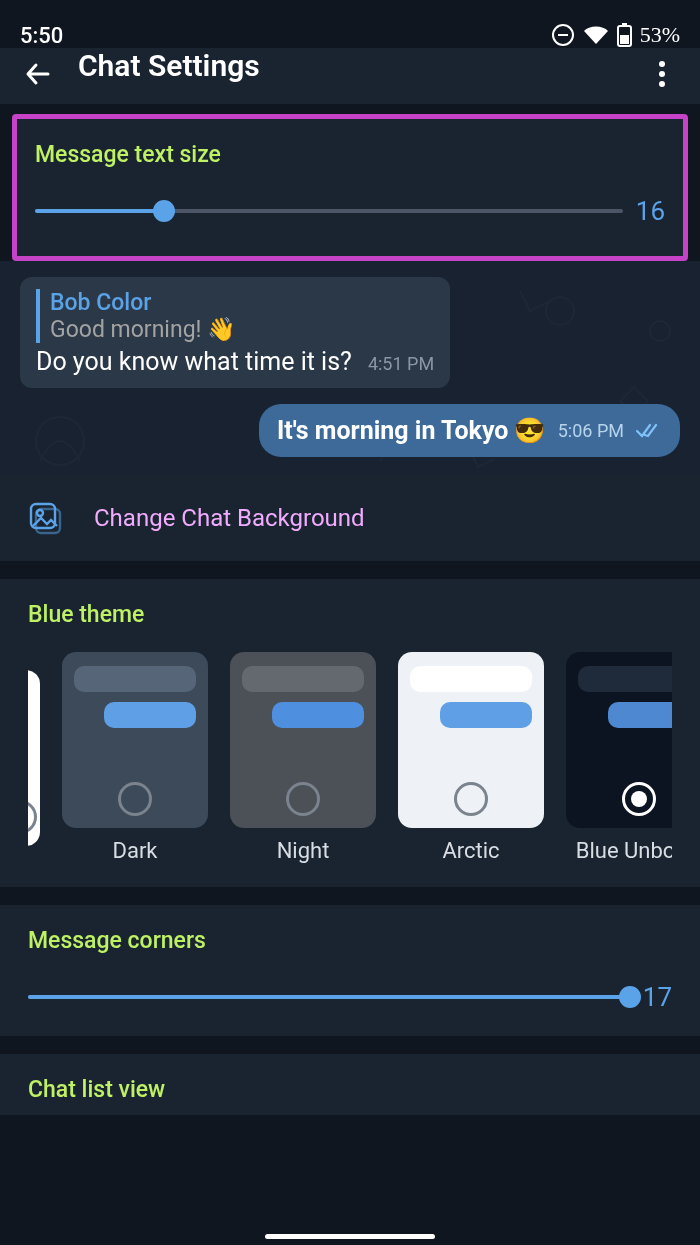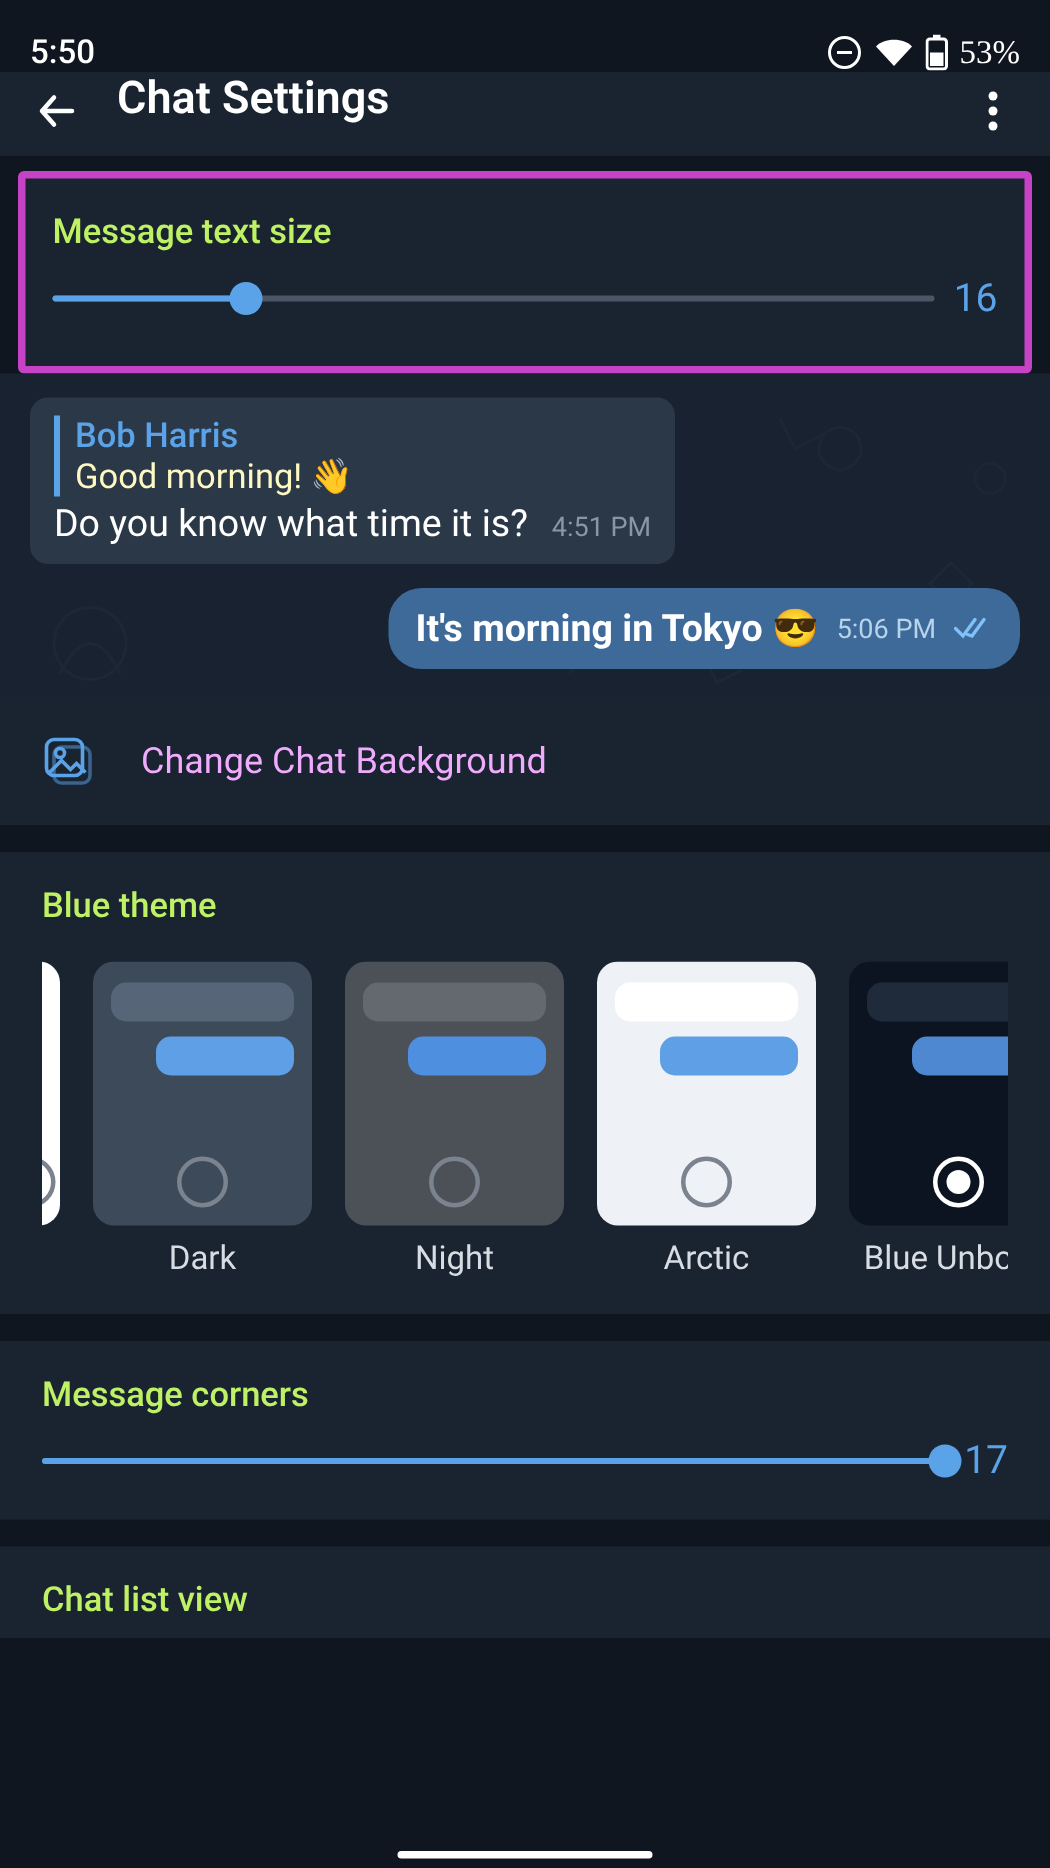--- a/index.html
+++ b/index.html
@@ -30,21 +30,21 @@
   .back-btn { width: 52px; height: 52px; display:flex;align-items:center;justify-content:center; }
   .app-title { font-size: 30px; font-weight: 600; margin-left: 14px; color:#fff; flex:1; }
   .menu-btn { width:52px;height:52px;display:flex;align-items:center;justify-content:center; }
   .section {
     background: #1a2431;
     padding: 22px 28px 24px 28px;
     margin-bottom: 18px;
   }
   .section.no-bottom { padding-bottom: 12px; }
   .section-title { color: #bef264; font-size: 23px; font-weight: 500; }
-  .slider-row { display:flex; align-items:center; margin-top: 16px; gap: 6px; }
+  .slider-row { display:flex; align-items:center; margin-top: 28px; gap: 6px; }
   .slider-track {
     flex: 1; height: 4px; background: #4a5565; border-radius: 2px; position: relative;
   }
   .slider-fill {
     position:absolute; left:0; top:0; bottom:0; background:#5aa3e8; border-radius:2px;
   }
   .slider-thumb {
     position:absolute; top:50%; width:22px; height:22px; border-radius:50%;
     background:#5aa3e8; transform:translate(-50%,-50%);
   }
@@ -68,41 +68,41 @@
     position:absolute; inset:0; opacity:0.07; pointer-events:none;
   }
   .bubble-in {
     background:#2b3847; border-radius: 12px; padding: 12px 16px;
     max-width: 440px; position:relative; z-index:1;
   }
   .reply-bar {
     border-left: 4px solid #5aa3e8; padding-left: 10px; margin-bottom: 4px;
   }
   .reply-name { color:#5aa3e8; font-size:23px; font-weight:500; }
-  .reply-text { color:#fef9c3; font-size:23px; }
+  .reply-text { color:#a3a3a3; font-size:23px; }
   .bubble-text { color:#fff; font-size:25px; margin-top:6px; }
   .bubble-time { color:#8a96a5; font-size:18px; margin-left:12px; }
   .row-in { display:flex; align-items:flex-end; gap:10px; }
   .bubble-out-wrap { display:flex; justify-content:flex-end; margin-top:16px; position:relative; z-index:1; }
   .bubble-out {
     background:#3d6a99; border-radius: 22px; padding: 12px 18px;
     display:flex; align-items:center; gap:12px;
   }
   .bubble-out .msg { color:#fff; font-size:25px;font-weight:bold; }
   .bubble-out .t { color:#b8d3ec; font-size:18px; }
   .checks { color:#6fb4f0; }
 
   .change-bg-row {
     display:flex; align-items:center; gap: 32px;
     background:#1a2431; padding: 26px 28px; margin-bottom:18px;
   }
   .change-bg-text { color:#f0abfc; font-size: 24px; }
 
   
-  .theme-scroll { display:flex; gap: 22px; margin-top: 24px; overflow:hidden; }
+  .theme-scroll { display:flex; gap: 22px; margin-top: 24px; overflow:hidden;align-items:center; }
   .theme-item { display:flex; flex-direction:column; align-items:center; gap:10px; width:146px; flex-shrink:0; }
   .theme-item.first { width: 40px; margin-left:-28px; }
   .theme-card {
     width: 146px; height: 176px; border-radius: 14px; position:relative;
     display:flex; flex-direction:column; justify-content:space-between;
     padding: 14px 12px 12px 12px;
   }
   .theme-item.first .theme-card { width: 40px; border-radius: 0 14px 14px 0; overflow:hidden; background:#fff; }
   .tc-bubble1 { height: 26px; border-radius: 10px; margin-bottom:10px; }
   .tc-bubble2 { height: 26px; border-radius: 10px; margin-left: 30px; }
@@ -181,21 +181,21 @@
       <path d="M620 140 l14 -14 l14 14 l-14 14 z"></path>
       <circle cx="140" cy="40" r="16"></circle>
         <path d="M380 200 q10 -24 30 -4"></path>
       <path d="M470 190 l8 16 l16 -8"></path>
         <circle cx="660" cy="70" r="10"></circle>
     </g>
   </svg>
   <div class="row-in">
     <div class="bubble-in">
       <div class="reply-bar">
-        <div class="reply-name">Bob Harris</div>
+        <div class="reply-name">Bob Color</div>
         <div class="reply-text">Good morning! 👋</div>
       </div>
       <span class="bubble-text">Do you know what time it is?</span>
       <span class="bubble-time">4:51 PM</span>
     </div>
   </div>
   <div class="bubble-out-wrap">
     <div class="bubble-out">
       <span class="msg">It's morning in Tokyo 😎</span>
       <span class="t">5:06 PM</span>

